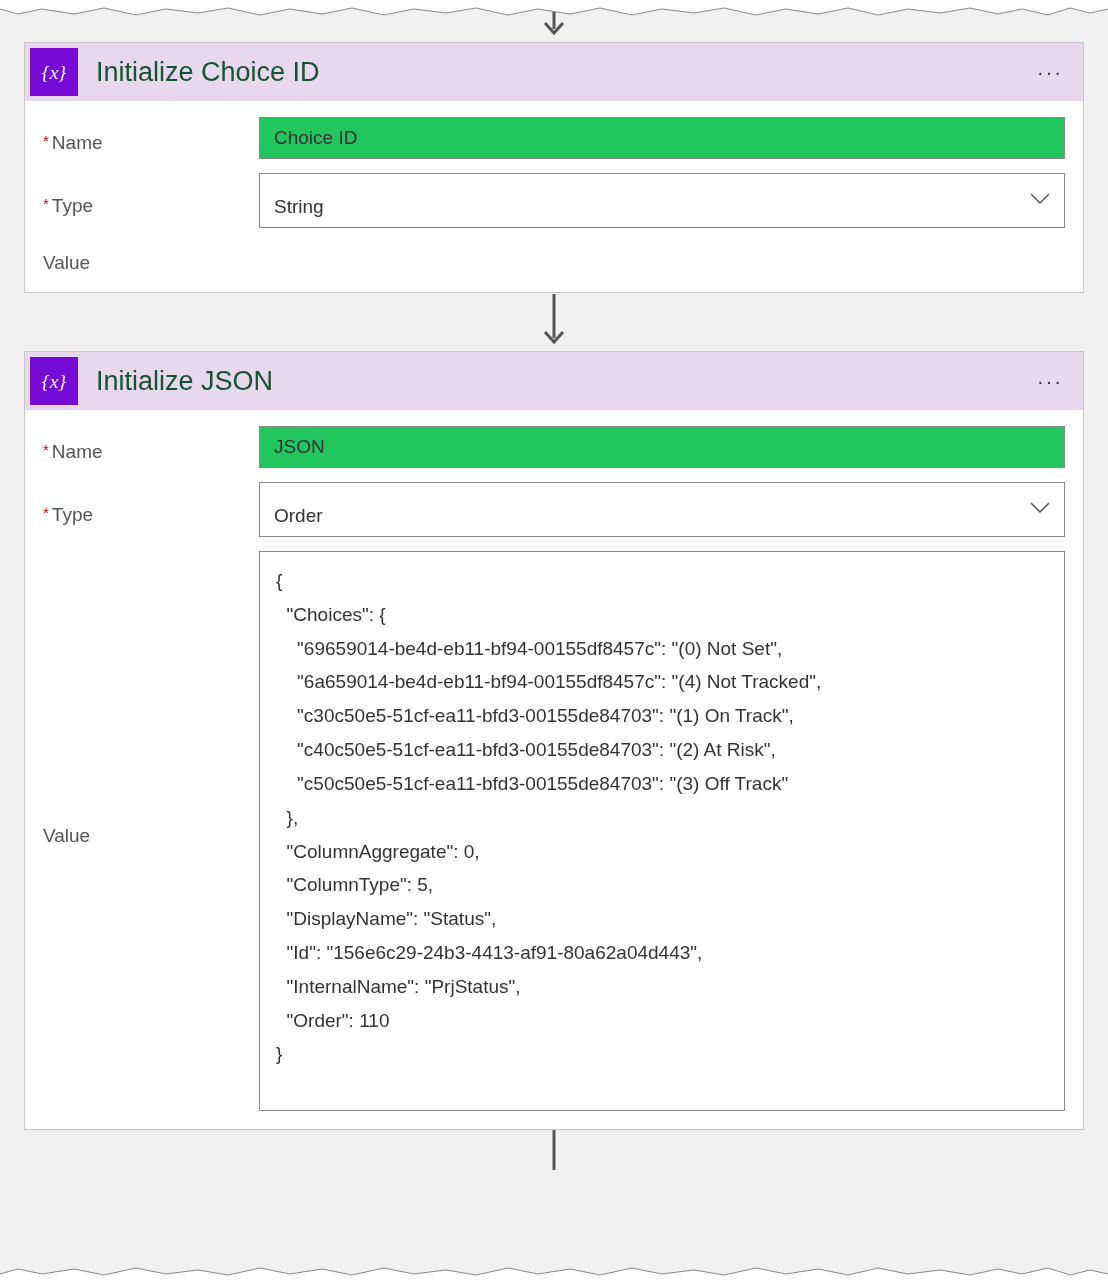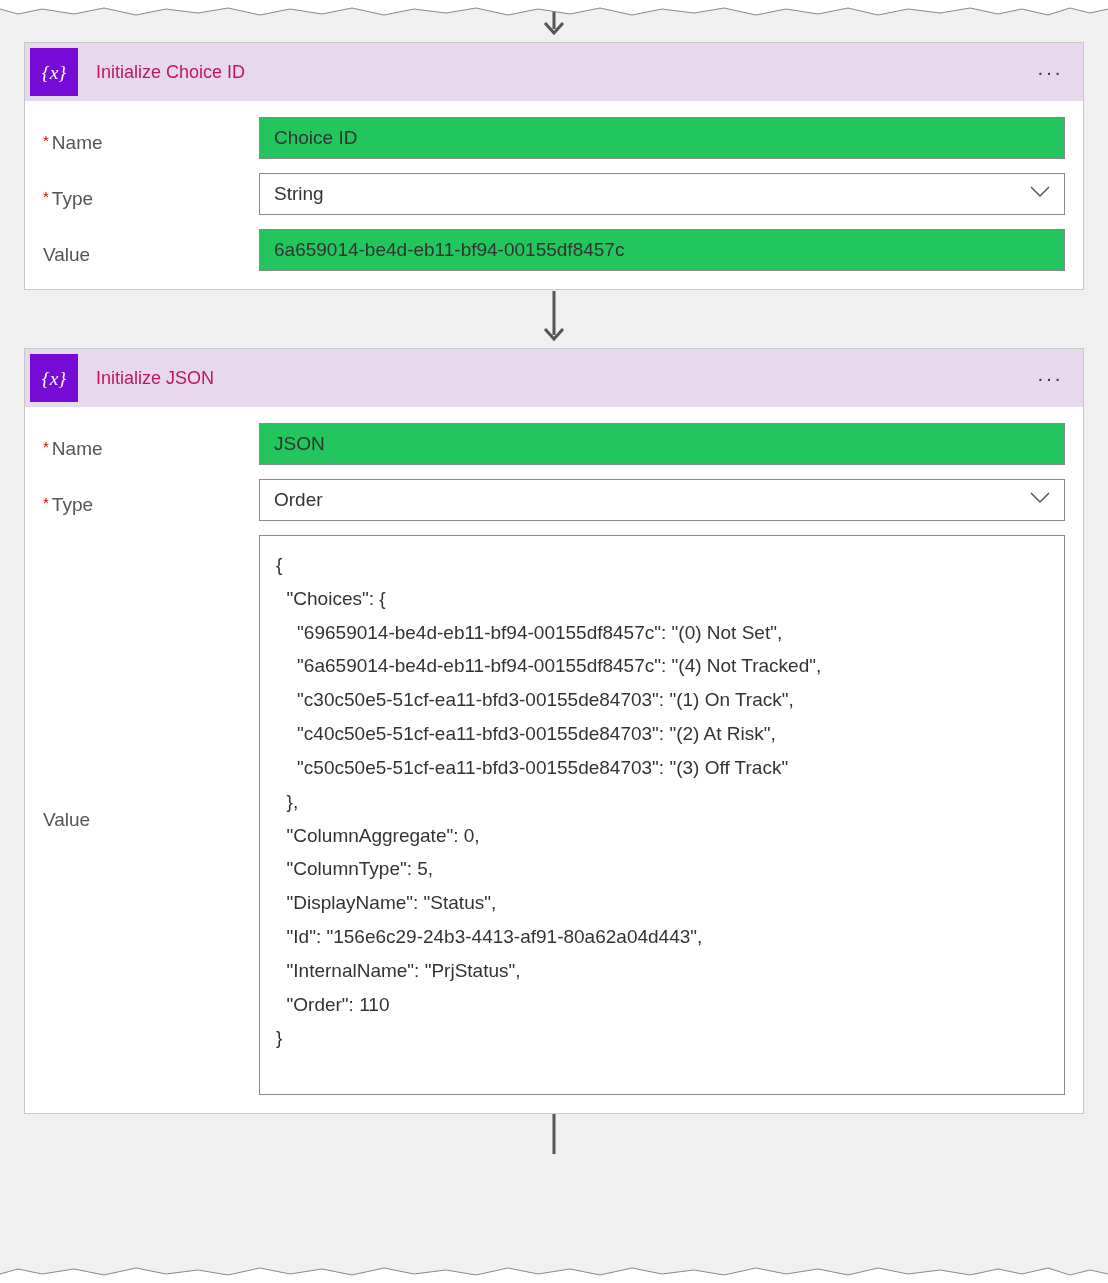--- a/index.html
+++ b/index.html
@@ -50,22 +50,22 @@
     justify-content: center;
     margin: 5px 0 5px 5px;
     flex-shrink: 0;
   }
   .icon-box svg {
     width: 30px;
     height: 30px;
   }
   .action-title {
     flex: 1;
-    font-size: 18px;
-    color: #be185d;
+    font-size: 27px;
+    color: #14532d;
     margin-left: 18px;
     font-weight: 400;
   }
   .action-menu {
     font-size: 20px;
     color: #333;
     letter-spacing: 2px;
     cursor: pointer;
     padding: 4px 6px;
   }
@@ -104,21 +104,21 @@
     background: #22c55e;
   }
   .select-wrap {
     position: relative;
     width: 100%;
   }
   .select-input {
     width: 100%;
     border: 1px solid #888;
     font-size: 19px;
-    padding: 9px 40px 9px 14px;
+    padding: 22px 40px 9px 14px;
     color: #333;
     background: #fff;
     cursor: pointer;
   }
   .select-chevron {
     position: absolute;
     right: 14px;
     top: 50%;
     transform: translateY(-50%);
     pointer-events: none;
@@ -193,23 +193,20 @@
                   <polyline points="2,2 11,11 20,2" fill="none" stroke="#555" stroke-width="1.5"></polyline>
                 </svg>
             </span>
           </div>
         </div>
       </div>
 
       <div class="field-row">
         <div class="field-label-cell">
           <span>Value</span>
-        </div>
-        <div class="field-input-cell">
-          <input class="text-input" value="6a659014-be4d-eb11-bf94-00155df8457c" style="">
         </div>
       </div>
 
     </div>
   </div>
 
   <div class="arrow-connector">
     <svg width="24" height="56" viewBox="0 0 24 56">
       <line x1="12" y1="0" x2="12" y2="44" stroke="#555" stroke-width="3"></line>
       <polyline points="3,38 12,48 21,38" fill="none" stroke="#555" stroke-width="3"></polyline>

